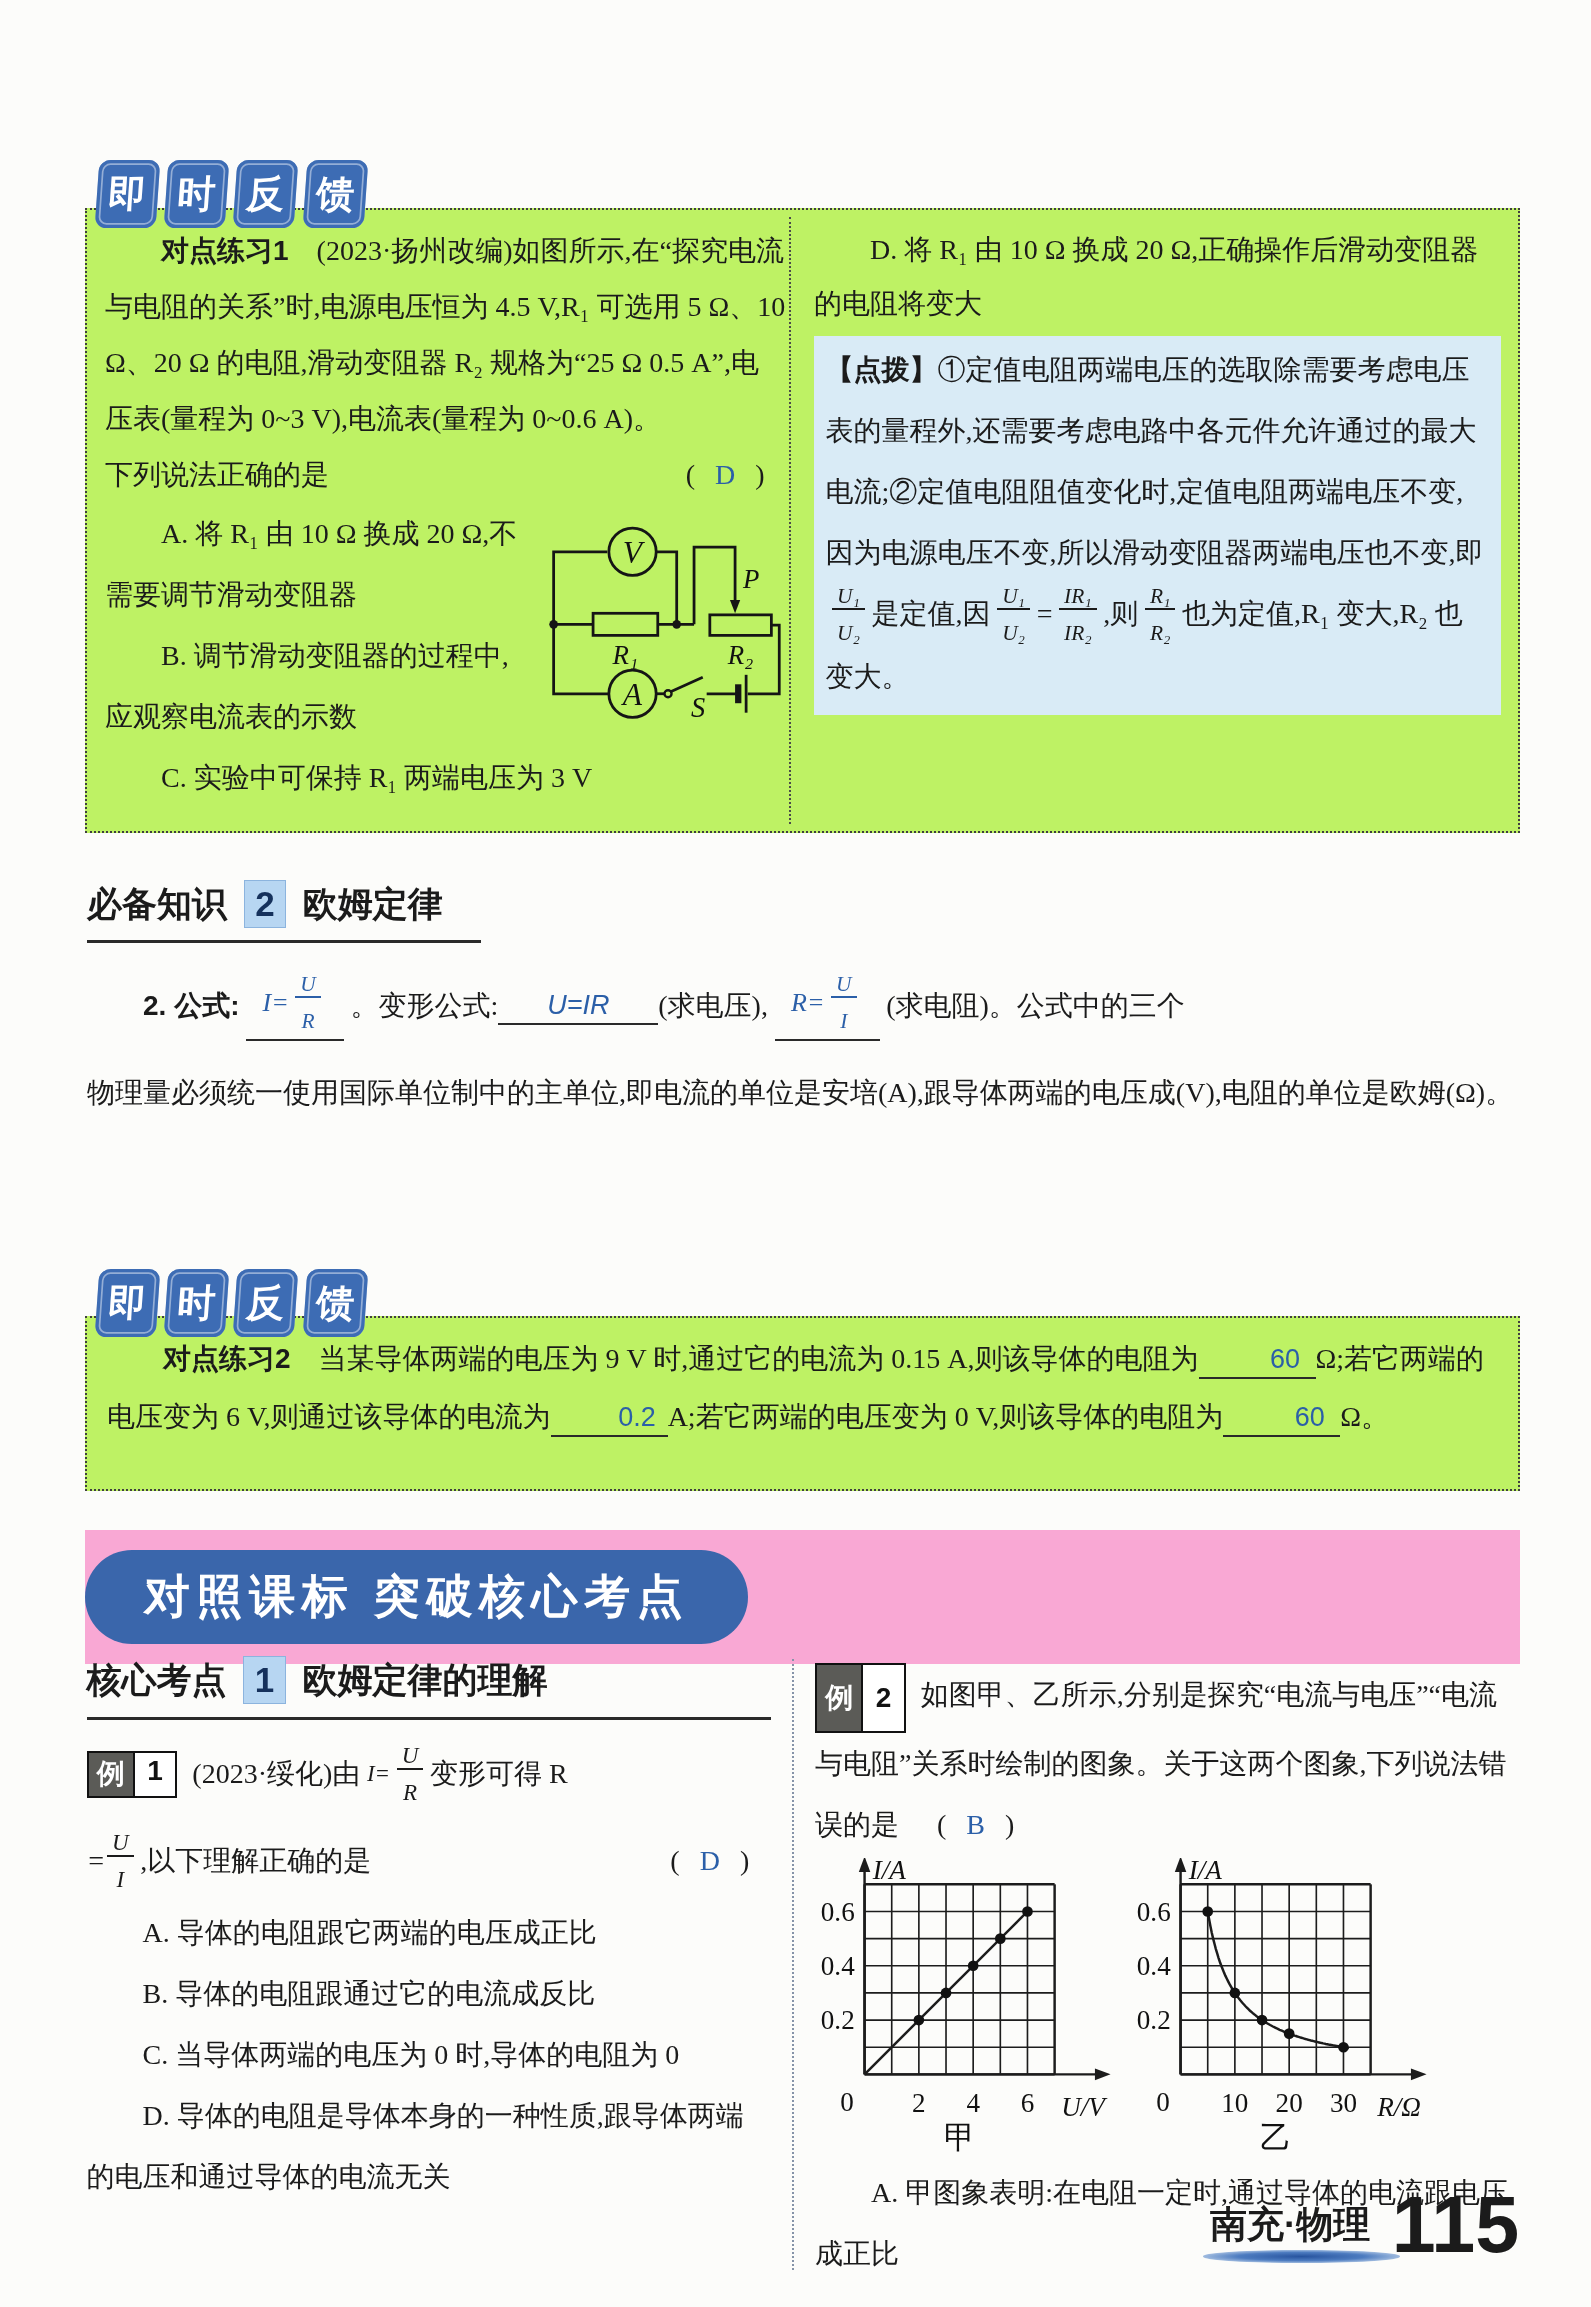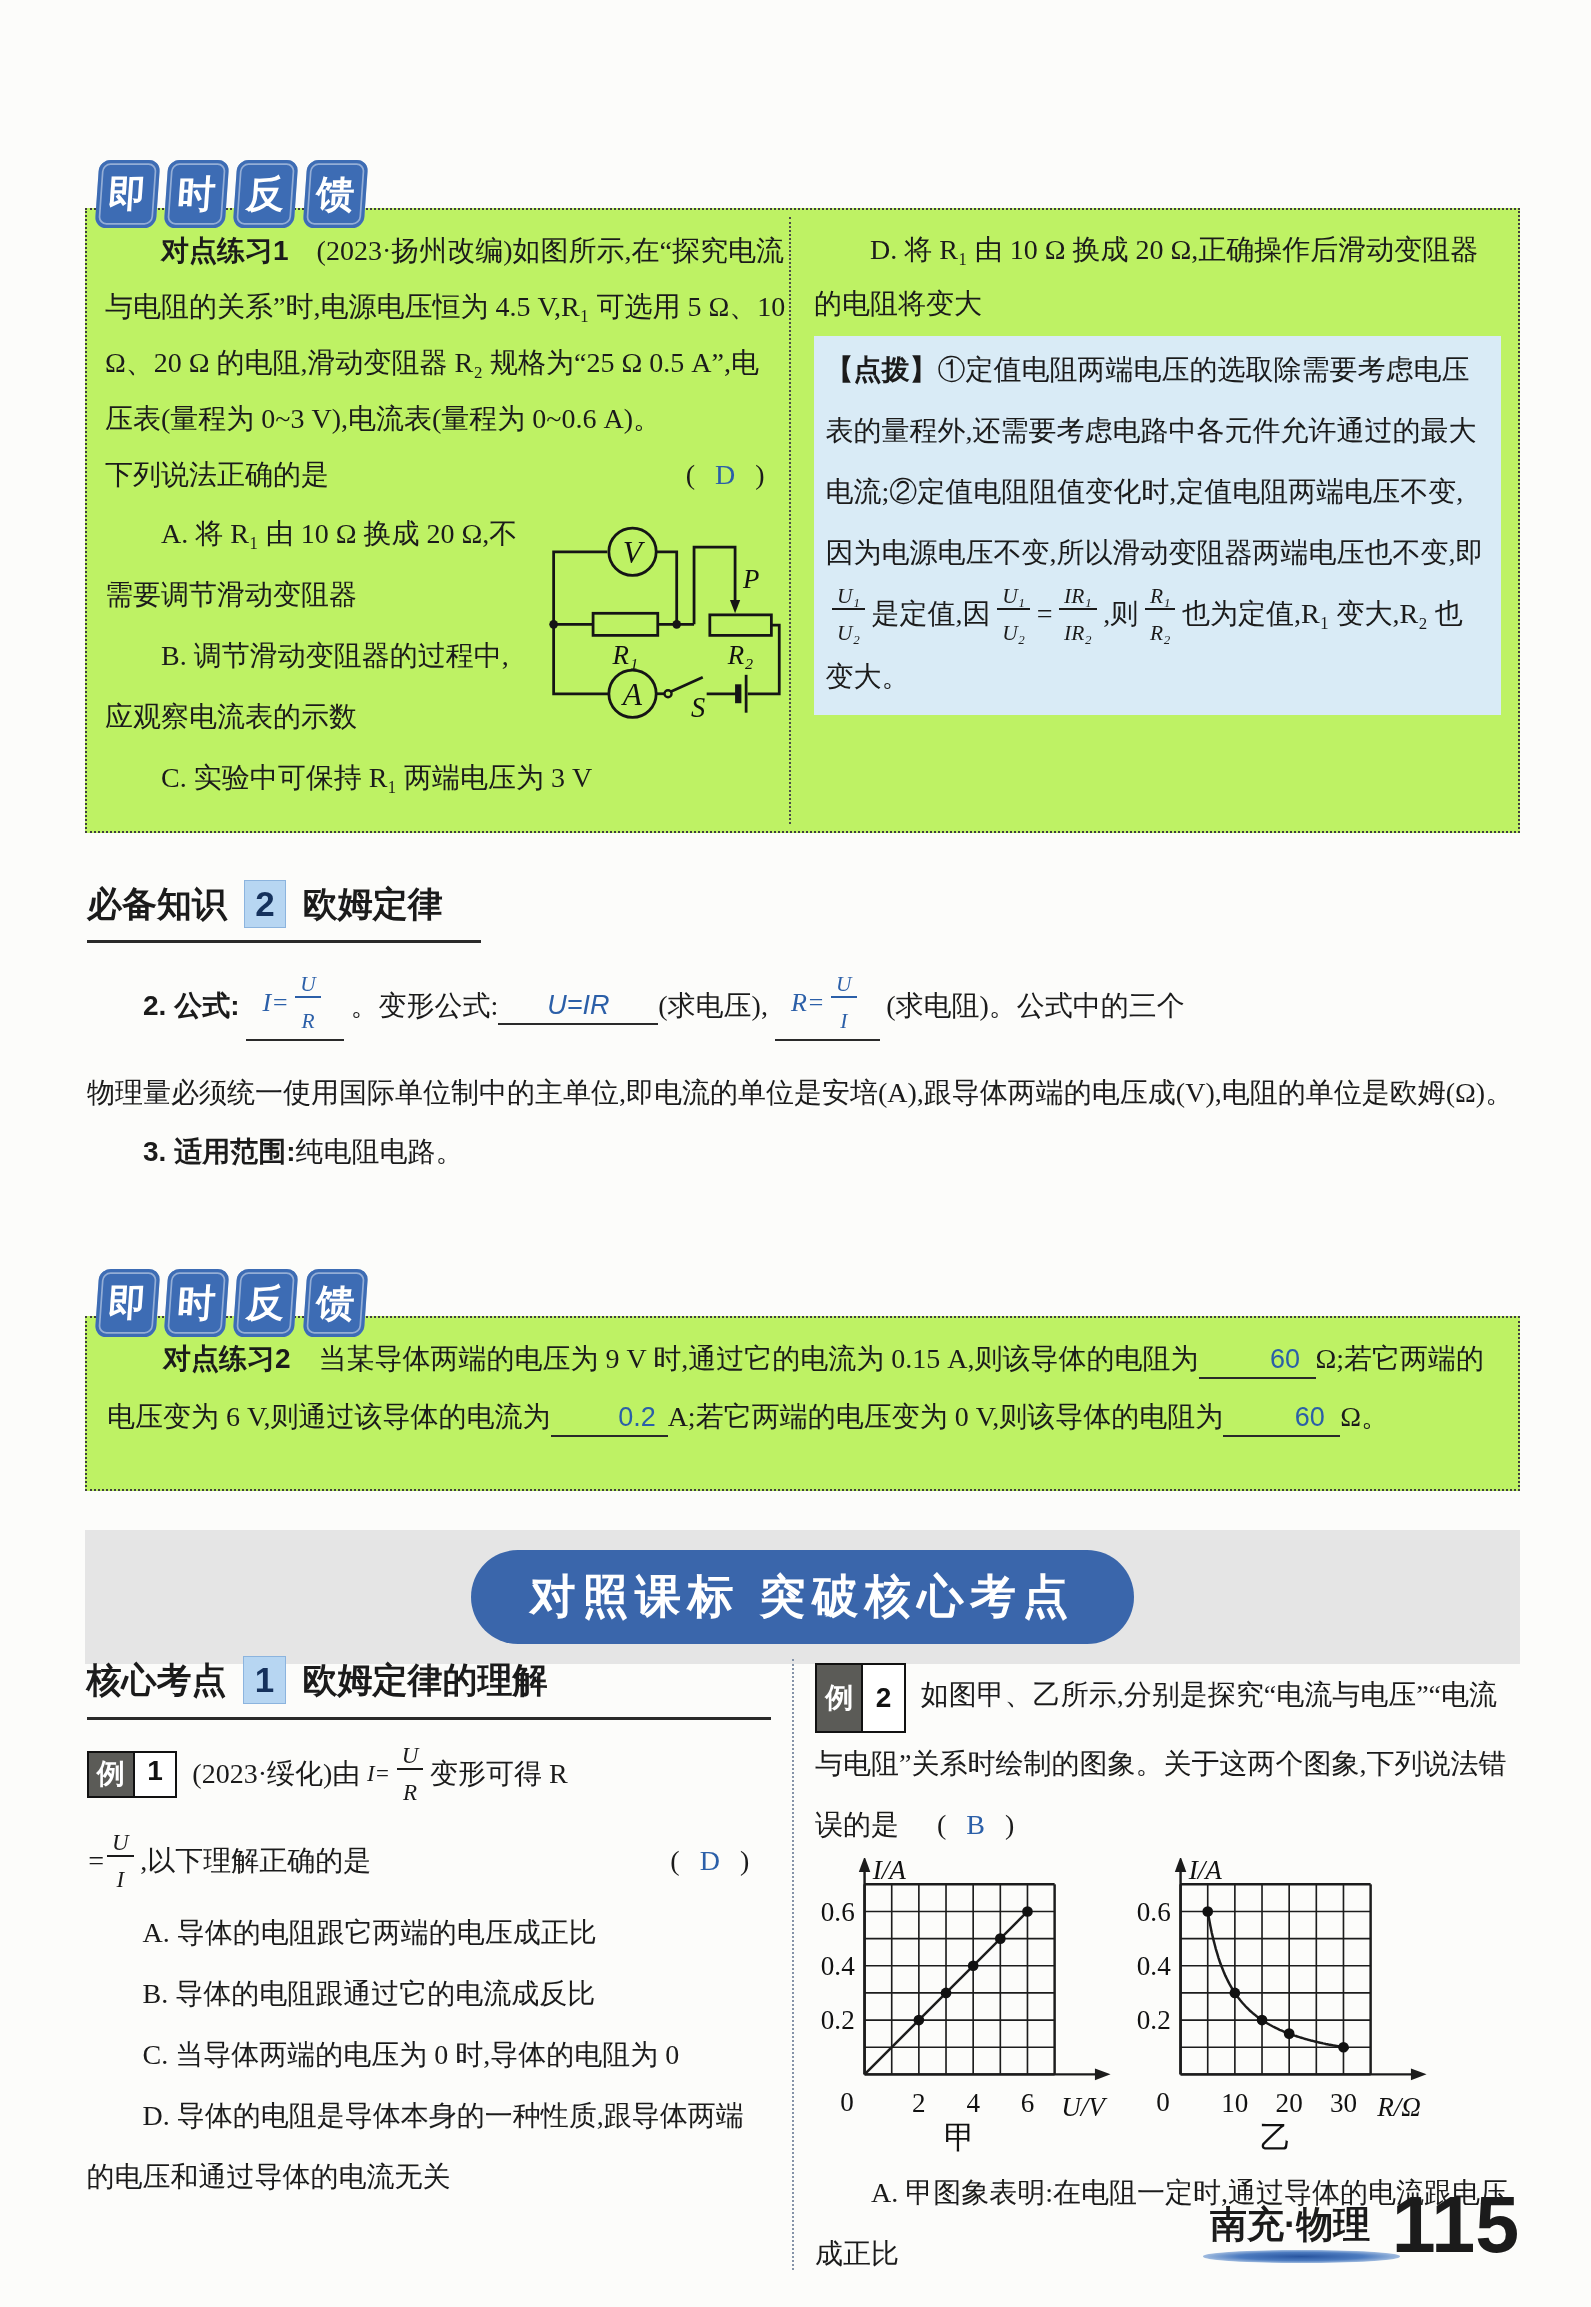--- a/index.html
+++ b/index.html
@@ -62,21 +62,21 @@
   .fblank{
     display:inline-flex;align-items:center;border-bottom:2.5px solid #2a2a2a;
     color:#2b5fa8;padding:3.3px 16.5px 6.6px;margin:0 6.6px;font-style:italic;font-size:26px;
   }
   .fblank .frac{top:0;}
   .ind-sp{display:inline-block;width:56px;}
   .k3{line-height:59px;}
   
   .b2-content{padding:11.5px 20px 0 20px;line-height:58px;}
   
-  .banner{position:absolute;left:85px;top:1530px;width:1435px;height:134px;background:#e5e5e5;display:flex;align-items:center;justify-content:center;}
+  .banner{position:absolute;left:85px;top:1530px;width:1435px;height:134px;background:#f9a8d4;display:flex;align-items:center;justify-content:flex-start;}
   .banner-pill{background:#3a66ab;border-radius:51px;height:94px;padding:0 59px;display:flex;align-items:center;}
   .banner-text{color:#ffffff;font-family:"Liberation Sans",sans-serif;font-weight:bold;font-size:46px;letter-spacing:6.6px;}
   
   .bottom{position:absolute;left:85px;top:1656px;width:1435px;height:626px;}
   .bt-divider{position:absolute;left:707px;top:3.3px;height:611px;border-left:2.5px dotted #8593a8;}
   .bt-left{position:absolute;left:1.6px;top:0;width:684px;}
   .bt-right{position:absolute;left:730px;top:0;width:702px;}
   .kd-header{position:relative;display:flex;align-items:center;gap:16.5px;font-family:"Liberation Sans",sans-serif;font-weight:bold;font-size:35px;border-bottom:3.3px solid #2a2a2a;padding-bottom:13px;width:100%;box-sizing:border-box;}
   .ex-badge{display:inline-flex;border:2.5px solid #111;vertical-align:middle;margin-right:15px;flex:none;}
   .ex-zi{background:#5b5b57;color:#fff;font-family:"Liberation Sans",sans-serif;font-weight:bold;font-size:28px;padding:2.5px 8.2px;}
@@ -205,21 +205,20 @@
     <span class="fblank">
         <span>R=</span>
         <span class="frac">
           <span class="num">U</span>
           <span class="den">I</span>
         </span>
       </span>
     <span>(求电阻)。公式中的三个</span>
   </div>
   <p class="k3">物理量必须统一使用国际单位制中的主单位,即电流的单位是安培(A),跟导体两端的电压成(V),电阻的单位是欧姆(Ω)。</p>
-  <p class="k3 ind2"><span class="ptitle">3. 适用范围:</span><span>纯电阻电路。</span></p>
 </div>
 
 <div class="badge" style="left:97px;top:1269px;">
   <span class="tile">即</span>
   <span class="tile">时</span>
   <span class="tile">反</span>
   <span class="tile">馈</span>
 </div>
 
 <section class="fb-box" id="box2">

